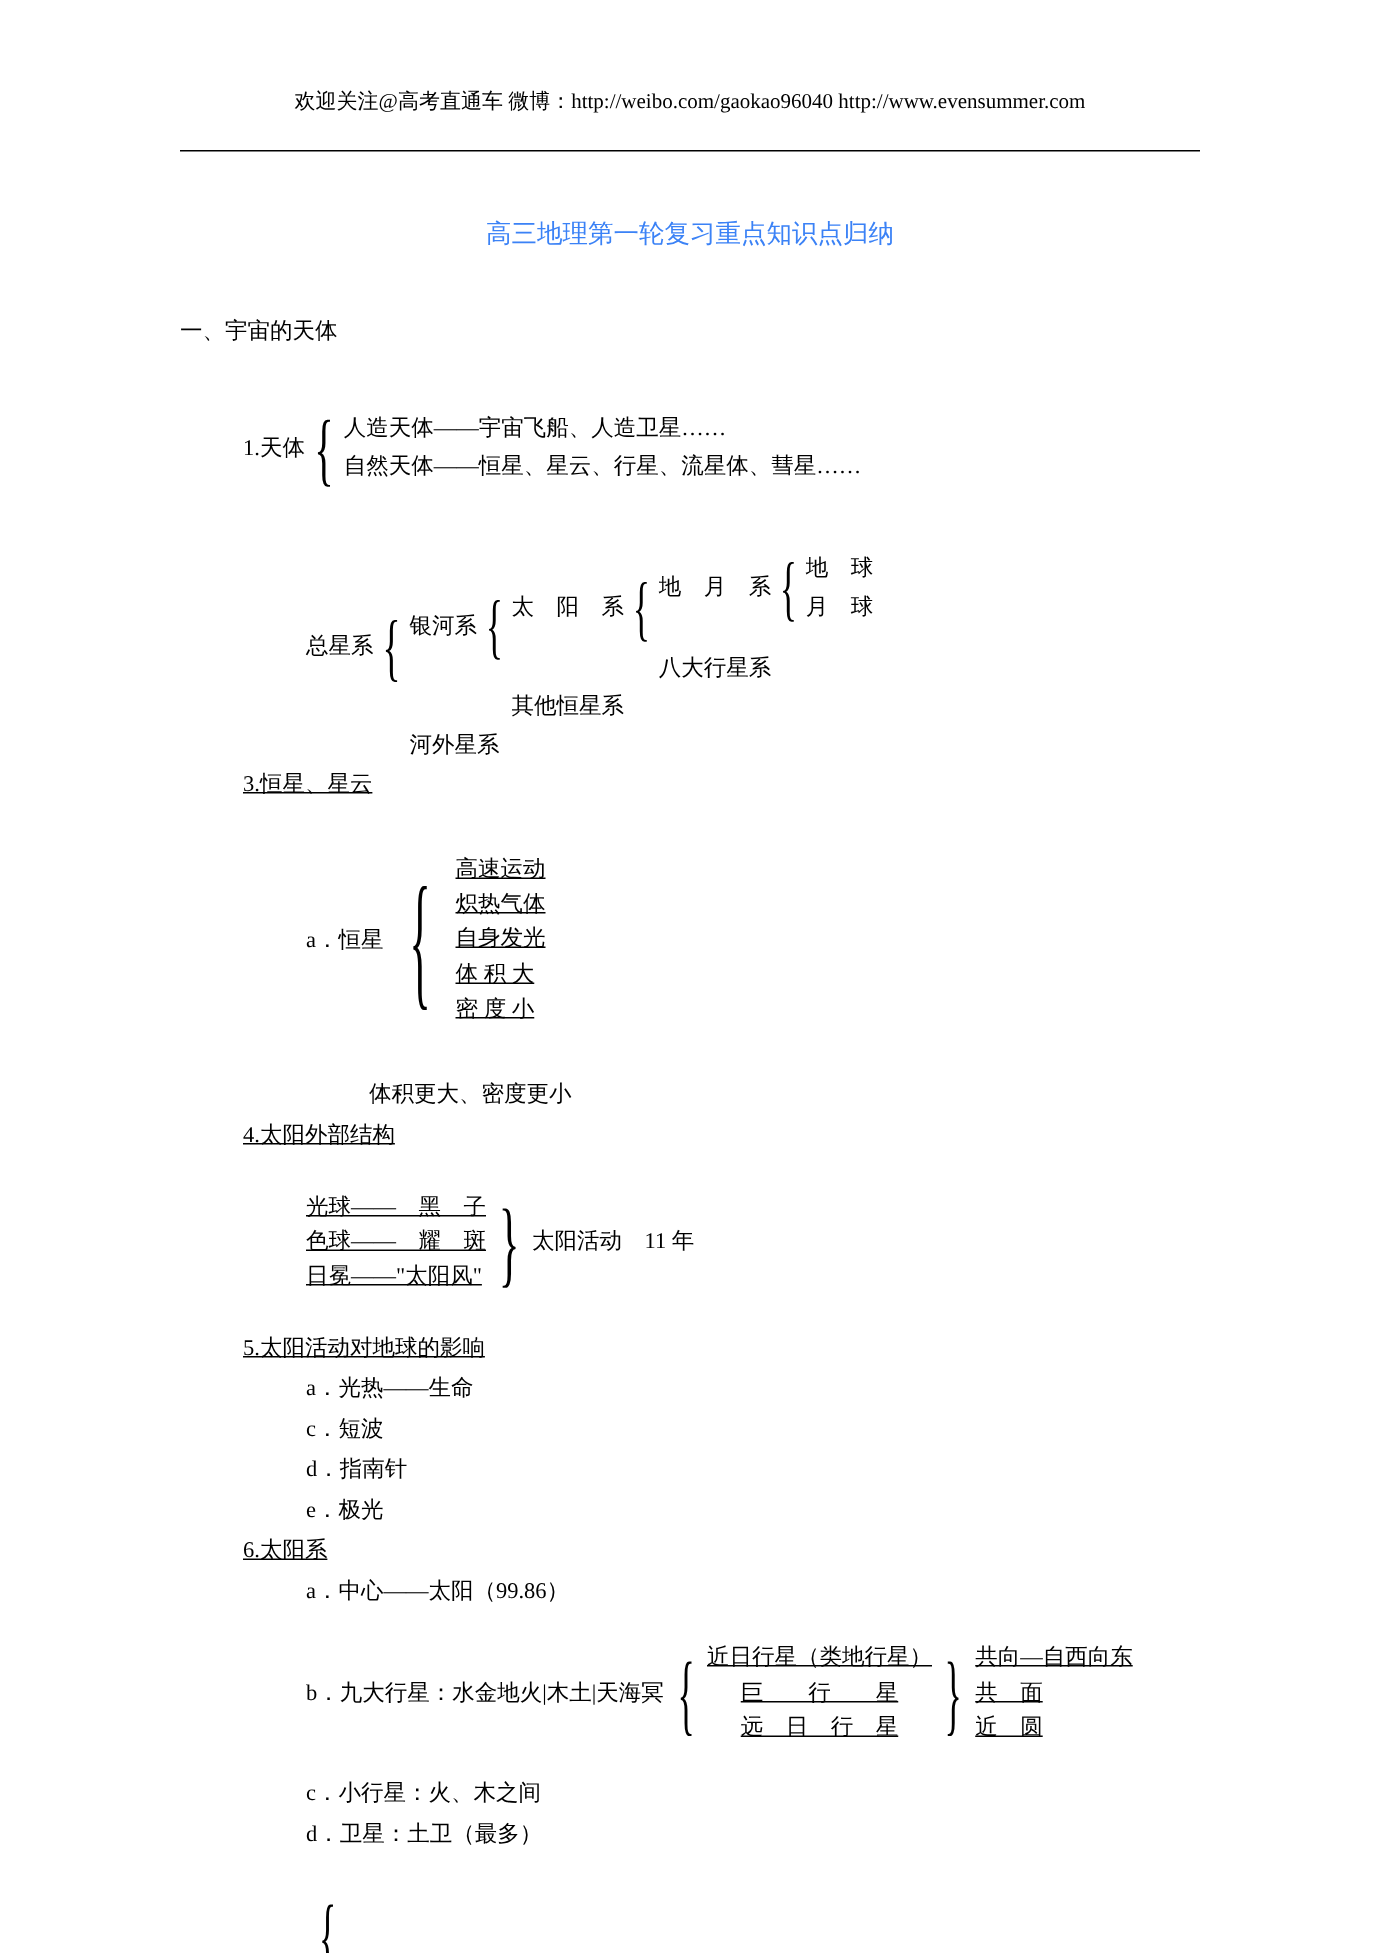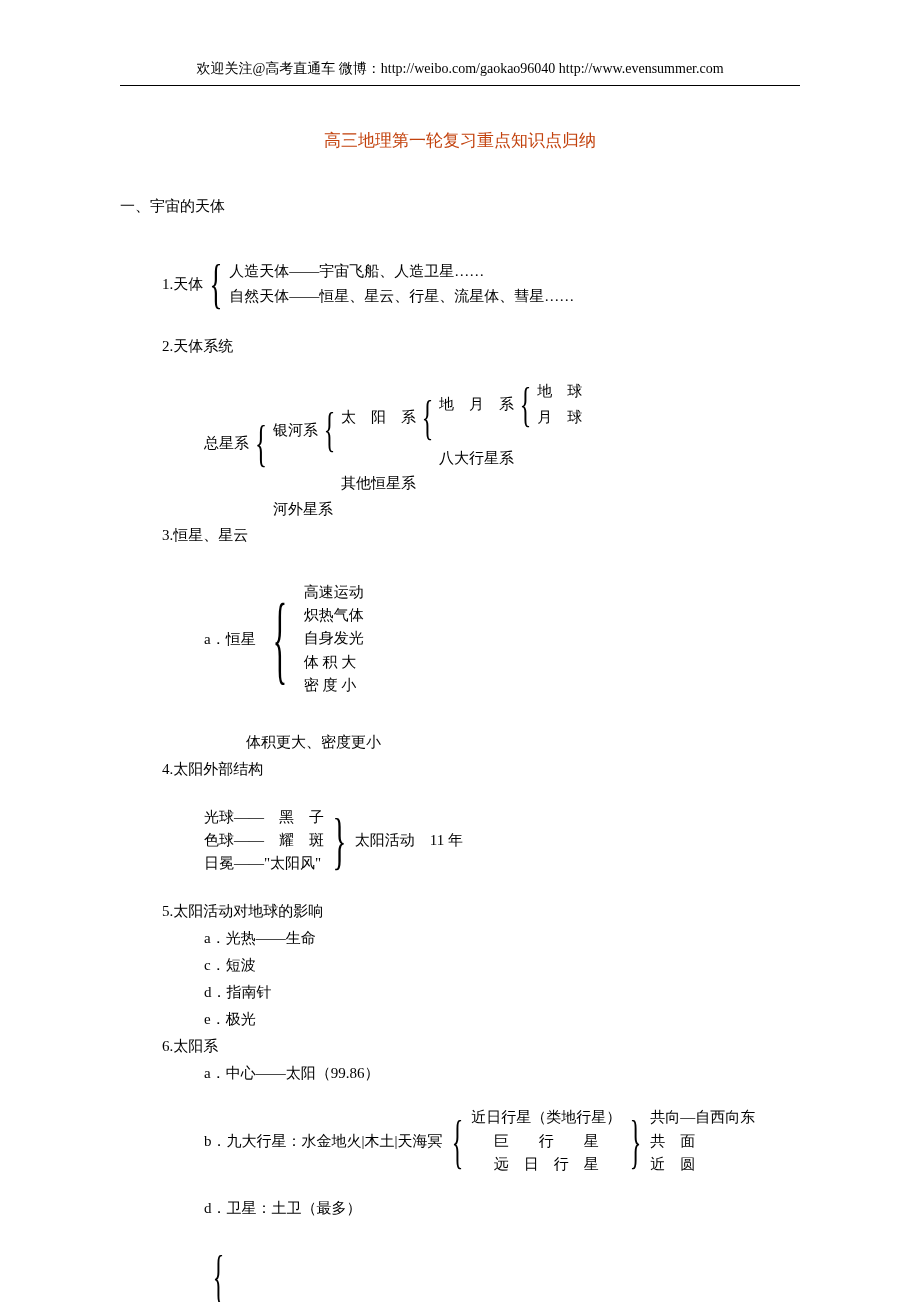--- a/index.html
+++ b/index.html
@@ -15,48 +15,48 @@
     width: 920px;
     min-height: 1302px;
     box-sizing: border-box;
     padding: 56px 120px 40px 120px;
     position: relative;
   }
   .header-line {
     text-align: center;
     font-size: 14px;
     border-bottom: 1px solid #000;
-    padding-bottom: 4px;
+    padding-bottom: 19px;
     margin-bottom: 40px;
   }
   .title {
     text-align: center;
-    color: #c2410c;
+    color: #3b82f6;
     font-size: 17px;
     margin-bottom: 36px;
   }
   .section-head {
     margin-bottom: 16px;
   }
-  .indent-1 { padding-left: 42px; }
+  .indent-1 { padding-left: 42px; text-decoration: underline; }
   .indent-2 { padding-left: 84px; }
   .indent-3 { padding-left: 126px; }
   .brace-block {
     display: inline-flex;
     align-items: center;
     vertical-align: middle;
   }
   .brace {
     font-family: "STIXGeneral","Cambria Math",serif;
     display: inline-block;
     transform-origin: center;
   }
   .brace-col { display: flex; flex-direction: column; justify-content: center; }
   .brace-col > div { line-height: 1.7; white-space: nowrap; }
-  .tight > div { line-height: 1.55; }
+  .tight > div { line-height: 1.55; text-decoration: underline; }
   .nowrap { white-space: nowrap; }
 </style>
 </head>
 <body>
 
 <div class="page">
 
   <div class="header-line">欢迎关注@高考直通车  微博：http://weibo.com/gaokao96040    http://www.evensummer.com</div>
 
   <div class="title">高三地理第一轮复习重点知识点归纳</div>
@@ -67,21 +67,20 @@
     <span class="brace-block">
       <span>1.天体</span>
       <span class="brace" style="font-size:54px; transform:scaleX(0.5);">{</span>
       <span class="brace-col">
         <div>人造天体——宇宙飞船、人造卫星……</div>
         <div>自然天体——恒星、星云、行星、流星体、彗星……</div>
       </span>
     </span>
   </div>
 
-  <div class="indent-1">2.天体系统</div>
   <div class="indent-2" style="margin-top:4px;">
     <span class="brace-block">
       <span>总星系</span>
       <span class="brace" style="font-size:50px; transform:scaleX(0.5);">{</span>
       <span class="brace-col">
         <div class="nowrap">
           <span class="brace-block">
             <span>银河系</span>
             <span class="brace" style="font-size:48px; transform:scaleX(0.5);">{</span>
             <span class="brace-col">
@@ -160,20 +159,21 @@
         <div>远　日　行　星</div>
       </span>
       <span class="brace" style="font-size:60px; transform:scaleX(0.4);">}</span>
       <span class="brace-col tight">
         <div>共向—自西向东</div>
         <div>共　面</div>
         <div>近　圆</div>
       </span>
     </span>
   </div>
+  <div class="indent-2">c．小行星：火、木之间</div>
   <div class="indent-2">d．卫星：土卫（最多）</div>
   <div class="indent-2">
     <span class="brace-block">
 
       <span class="brace" style="font-size:60px; transform:scaleX(0.4);">{</span>
 
     </span>
   </div>
 
 </div>

